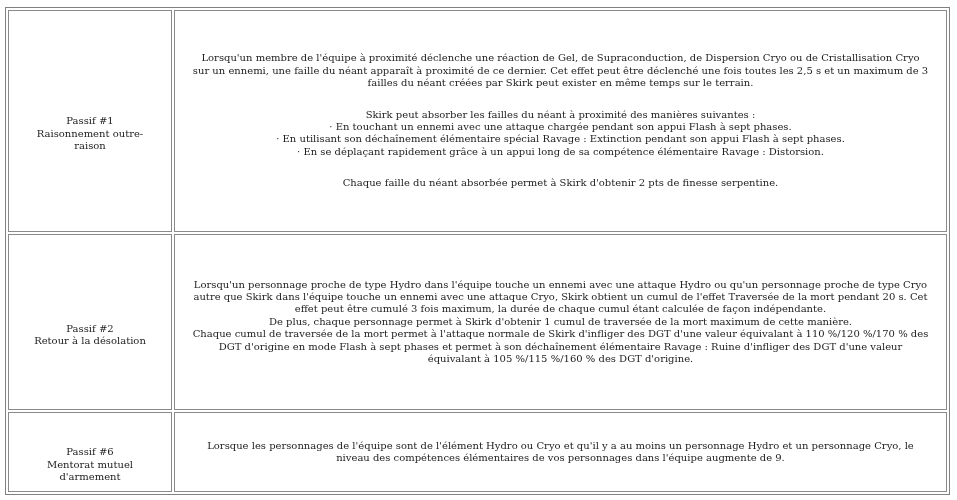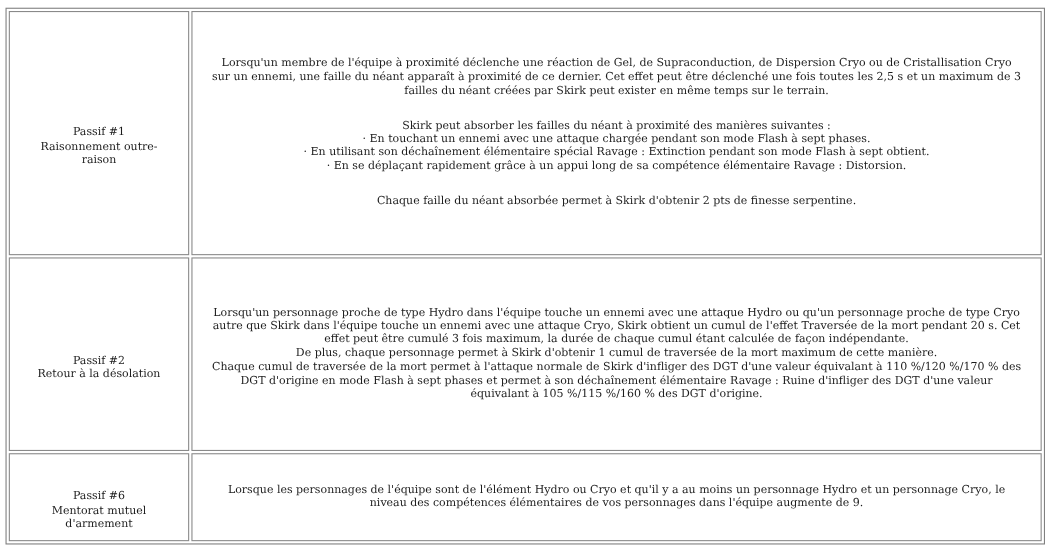--- a/index.html
+++ b/index.html
@@ -58,22 +58,22 @@
     <tbody>
       <tr style="height:222px;">
         <td class="label-cell">
           <div class="label-top">Passif #1</div>
           <div class="label-name">Raisonnement outre-raison</div>
         </td>
         <td>
           <div class="desc">
             <p>Lorsqu'un membre de l'équipe à proximité déclenche une réaction de Gel, de Supraconduction, de Dispersion Cryo ou de Cristallisation Cryo sur un ennemi, une faille du néant apparaît à proximité de ce dernier. Cet effet peut être déclenché une fois toutes les 2,5 s et un maximum de 3 failles du néant créées par Skirk peut exister en même temps sur le terrain.</p>
             <p class="gap">Skirk peut absorber les failles du néant à proximité des manières suivantes :</p>
-            <p>· En touchant un ennemi avec une attaque chargée pendant son mode Flash à sept phases.</p>
-            <p>· En utilisant son déchaînement élémentaire spécial Ravage : Extinction pendant son mode Flash à sept obtient.</p>
+            <p>· En touchant un ennemi avec une attaque chargée pendant son appui Flash à sept phases.</p>
+            <p>· En utilisant son déchaînement élémentaire spécial Ravage : Extinction pendant son appui Flash à sept phases.</p>
             <p>· En se déplaçant rapidement grâce à un appui long de sa compétence élémentaire Ravage : Distorsion.</p>
             <p class="gap">Chaque faille du néant absorbée permet à Skirk d'obtenir 2 pts de finesse serpentine.</p>
           </div>
         </td>
       </tr>
       <tr style="height:176px;">
         <td class="label-cell">
           <div class="label-top">Passif #2</div>
           <div class="label-name">Retour à la désolation</div>
         </td>

